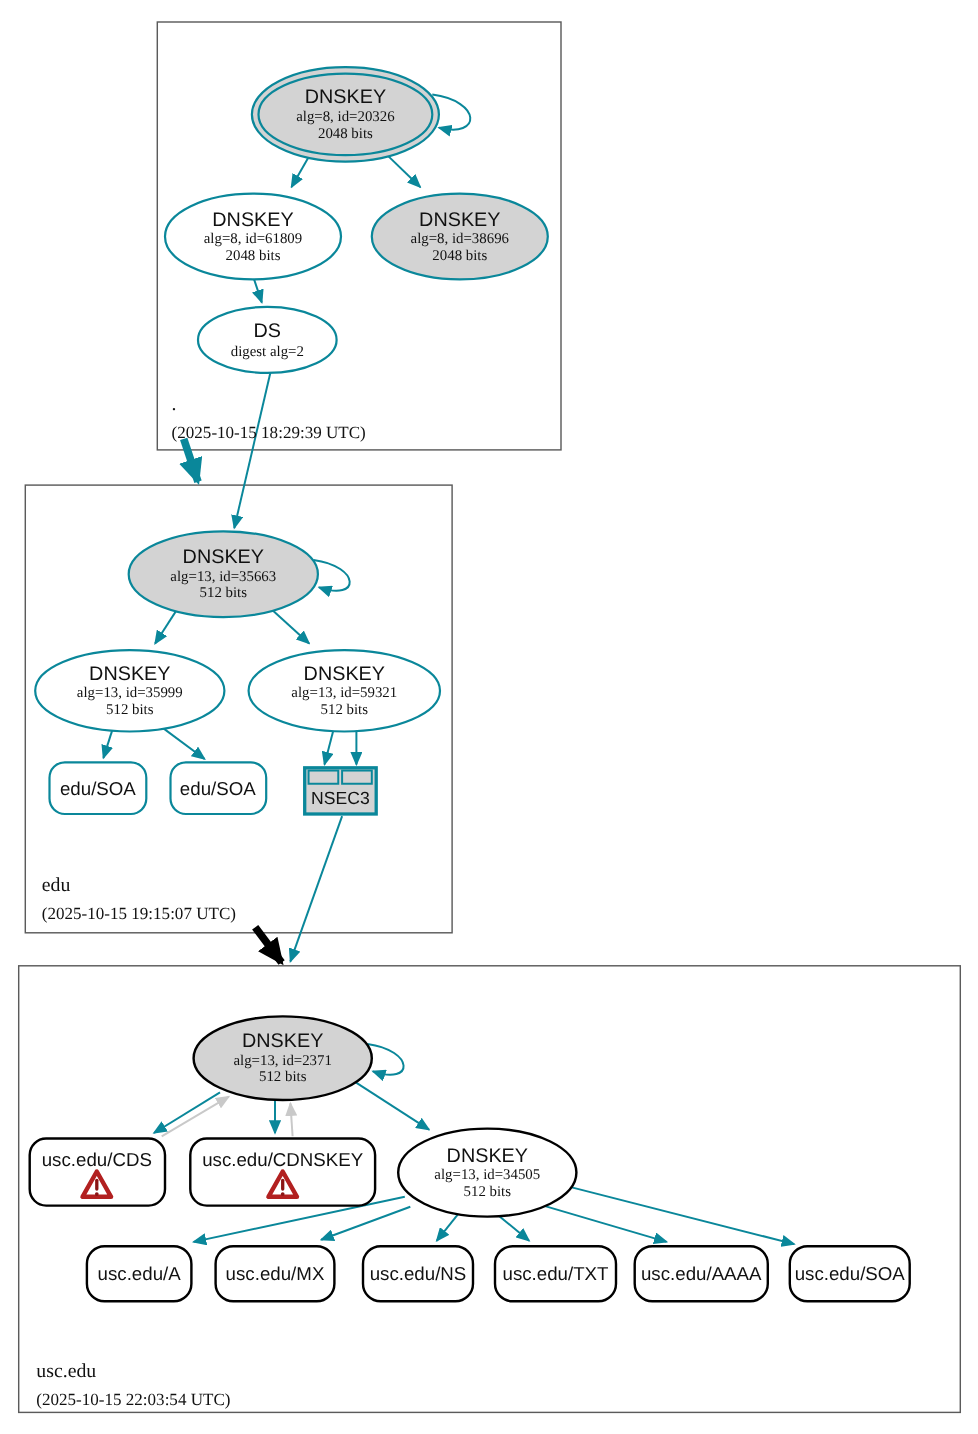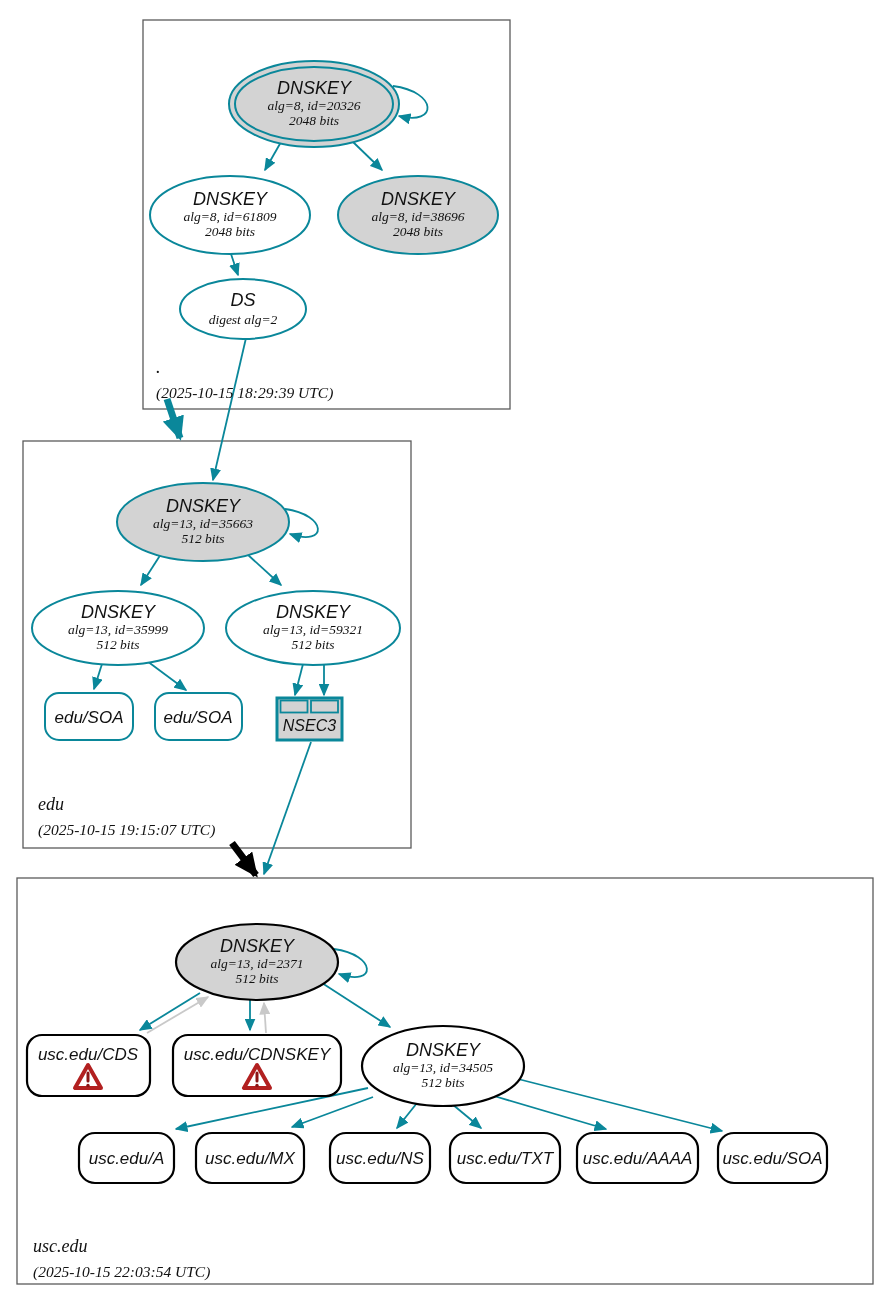--- a/index.html
+++ b/index.html
@@ -1,16 +1,16 @@
 <!DOCTYPE html>
 <html><head>
 <meta charset="utf-8">
 <style>
   html,body { margin:0; padding:0; background:#ffffff; }
-  .canvas { position:relative; width:889px; height:1304px; background:#ffffff; overflow:hidden;font-style:italic; }
+  .canvas { position:relative; width:889px; height:1304px; background:#ffffff; overflow:hidden; }
   svg { display:block; }
   .zonebox { fill:none; stroke:#5b5b5b; stroke-width:1.3; }
   .node-teal { stroke:#0a879a; stroke-width:2; }
   .node-black { stroke:#000000; stroke-width:2.2; }
   .fill-gray { fill:#d3d3d3; }
   .fill-white { fill:#ffffff; }
   .edge { stroke:#0a879a; stroke-width:1.8; fill:none; }
   .edge-gray { stroke:#c9c9c9; stroke-width:1.8; fill:none; }
   .edge-thick-teal { stroke:#0a879a; stroke-width:7; fill:none; }
   .edge-thick-black { stroke:#000000; stroke-width:7; fill:none; }

